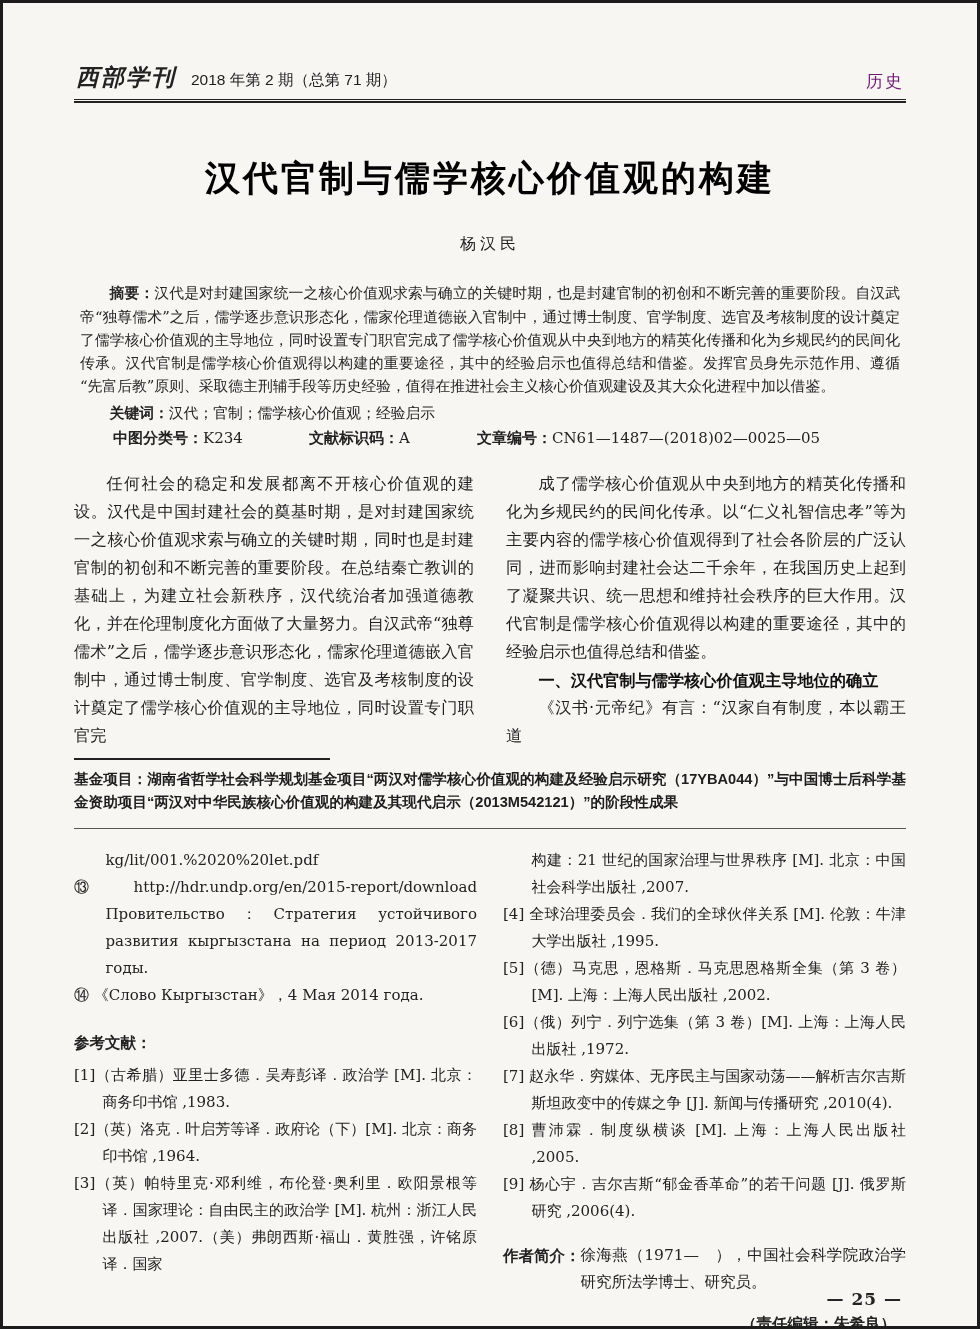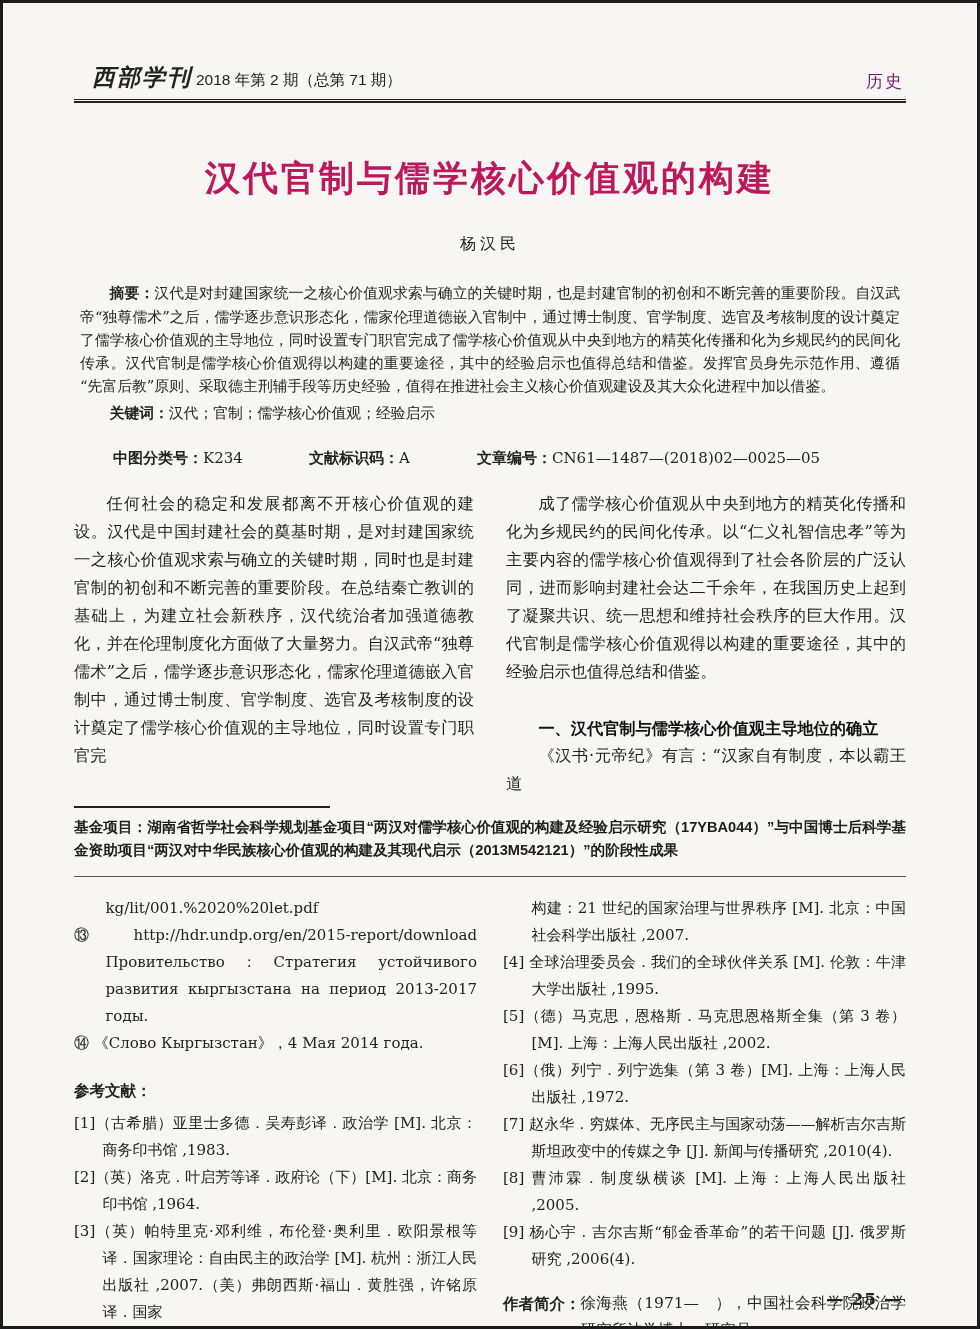--- a/index.html
+++ b/index.html
@@ -14,43 +14,43 @@
   }
   .page-frame {
     position:absolute; inset:0;
     border:3px solid #1c1c1c;
     pointer-events:none;
   }
   .content { width:832px; margin:0 auto; padding-top:62px; }
 
   
   .journal-header { display:flex; justify-content:space-between; align-items:flex-end; padding:0 2px 6px 2px; }
-  .journal-left { display:flex; align-items:baseline; gap:4px;margin-left:16px; }
+  .journal-left { display:flex; align-items:baseline; gap:15px; }
   .journal-logo { font-size:23px; font-weight:bold; font-style:italic; letter-spacing:2px; font-family:"DejaVu Serif",serif; }
   .journal-issue { font-size:15.5px; font-family:"Liberation Sans",sans-serif; color:#1e1e1e; }
   .journal-section { font-size:17px; letter-spacing:2px; color:#701a75; }
   .header-rule { border-top:1px solid #222; height:4px; border-bottom:2px solid #222; }
 
   
-  .article-title { text-align:center; font-size:35px; font-weight:bold; letter-spacing:3px; margin-top:52px; color:#be185d; }
+  .article-title { text-align:center; font-size:35px; font-weight:bold; letter-spacing:3px; margin-top:52px; color:#000000; }
   .article-author { text-align:center; font-size:16px; margin-top:32px; letter-spacing:4px; color:#222; }
 
   
   .abstract { margin-top:26px; font-size:14.8px; line-height:23px; text-align:justify; text-indent:2em; color:#262626; padding:0 6px; }
   .abstract b, .kw b, .meta b, .fund b, .bio b { font-family:"Liberation Sans",sans-serif; font-weight:bold; }
   .kw { font-size:14.8px; line-height:24px; margin-top:4px; padding:0 6px; text-indent:2em; }
-  .meta { display:flex; margin-top:24px; padding-left:2.6em; font-size:15px; }
+  .meta { display:flex; margin-top:4px; padding-left:2.6em; font-size:15px; }
   .meta .pair1 { width:196px; }
   .meta .pair2 { width:168px; }
 
   
   .columns { display:flex; gap:32px; margin-top:22px; }
   .col { width:403px; font-size:16.2px; line-height:28px; text-align:justify; color:#1f1f1f; }
   .col p { text-indent:2em; }
-  .sec-heading { font-weight:bold; font-family:"Liberation Sans",sans-serif; text-indent:2em; color:#111;margin-top:28px; }
+  .sec-heading { font-weight:bold; font-family:"Liberation Sans",sans-serif; text-indent:2em; color:#111; }
 
   
   .footnote-rule { width:256px; border-top:2px solid #222; margin-top:8px; }
   .fund { margin-top:8px; font-size:14.6px; line-height:23px; font-family:"Liberation Sans",sans-serif; font-weight:bold; color:#1d1d1d; text-align:justify; }
   .full-rule { border-top:1px solid #555; margin-top:14px; }
 
   
   .bottom-columns { display:flex; gap:26px; margin-top:18px; }
   .bcol { width:403px; font-size:15px; line-height:27px; text-align:justify; color:#222; }
   .note-item { padding-left:2.1em; text-indent:-2.1em; }

